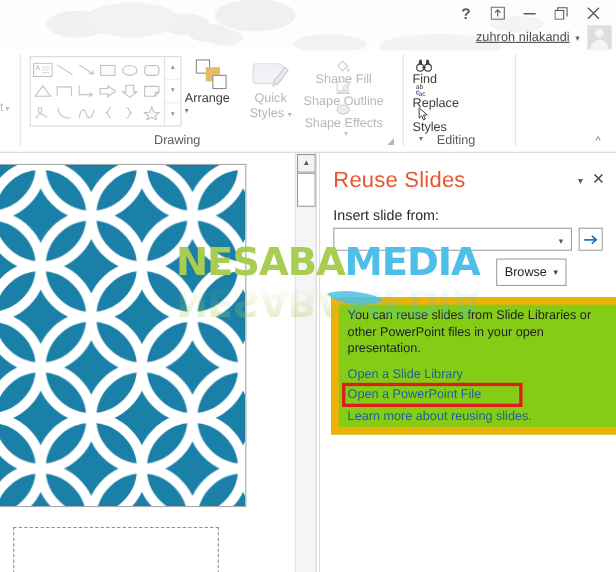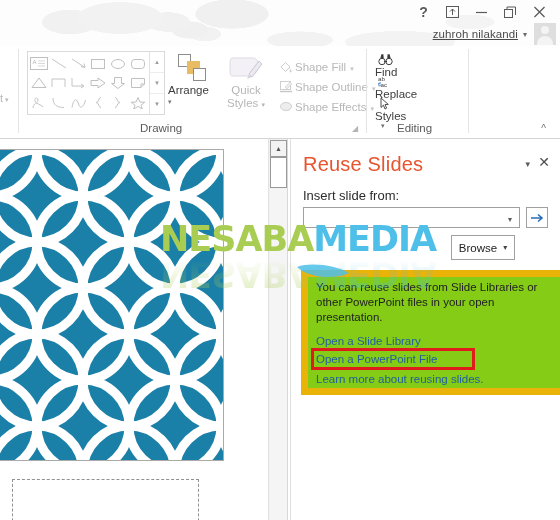--- a/index.html
+++ b/index.html
@@ -200,24 +200,25 @@
     margin: 0 auto;
   }
   .qs-label { font-size: 11.5px; color: #b6b6b6; line-height: 13px; }
 
   .shape-cmds {
     position: absolute;
     left: 276px; top: 7px;
   }
   .scmd {
     display: flex;
-    align-items: flex-end;
+    align-items: center;
     height: 20px;
     color: #b8b8b8;
     font-size: 11.5px;
+    flex-direction: column;
   }
   .scmd .sc-ic { width: 19px; display:flex; align-items:center; justify-content:center; }
   .scmd .sc-ic svg { display:block; }
   .scmd .sc-caret { font-size: 7px; margin-left: 4px; color: #c4c4c4; }
 
   .group-label {
     position: absolute;
     font-size: 11.5px;
     color: #5b5b5b;
   }

